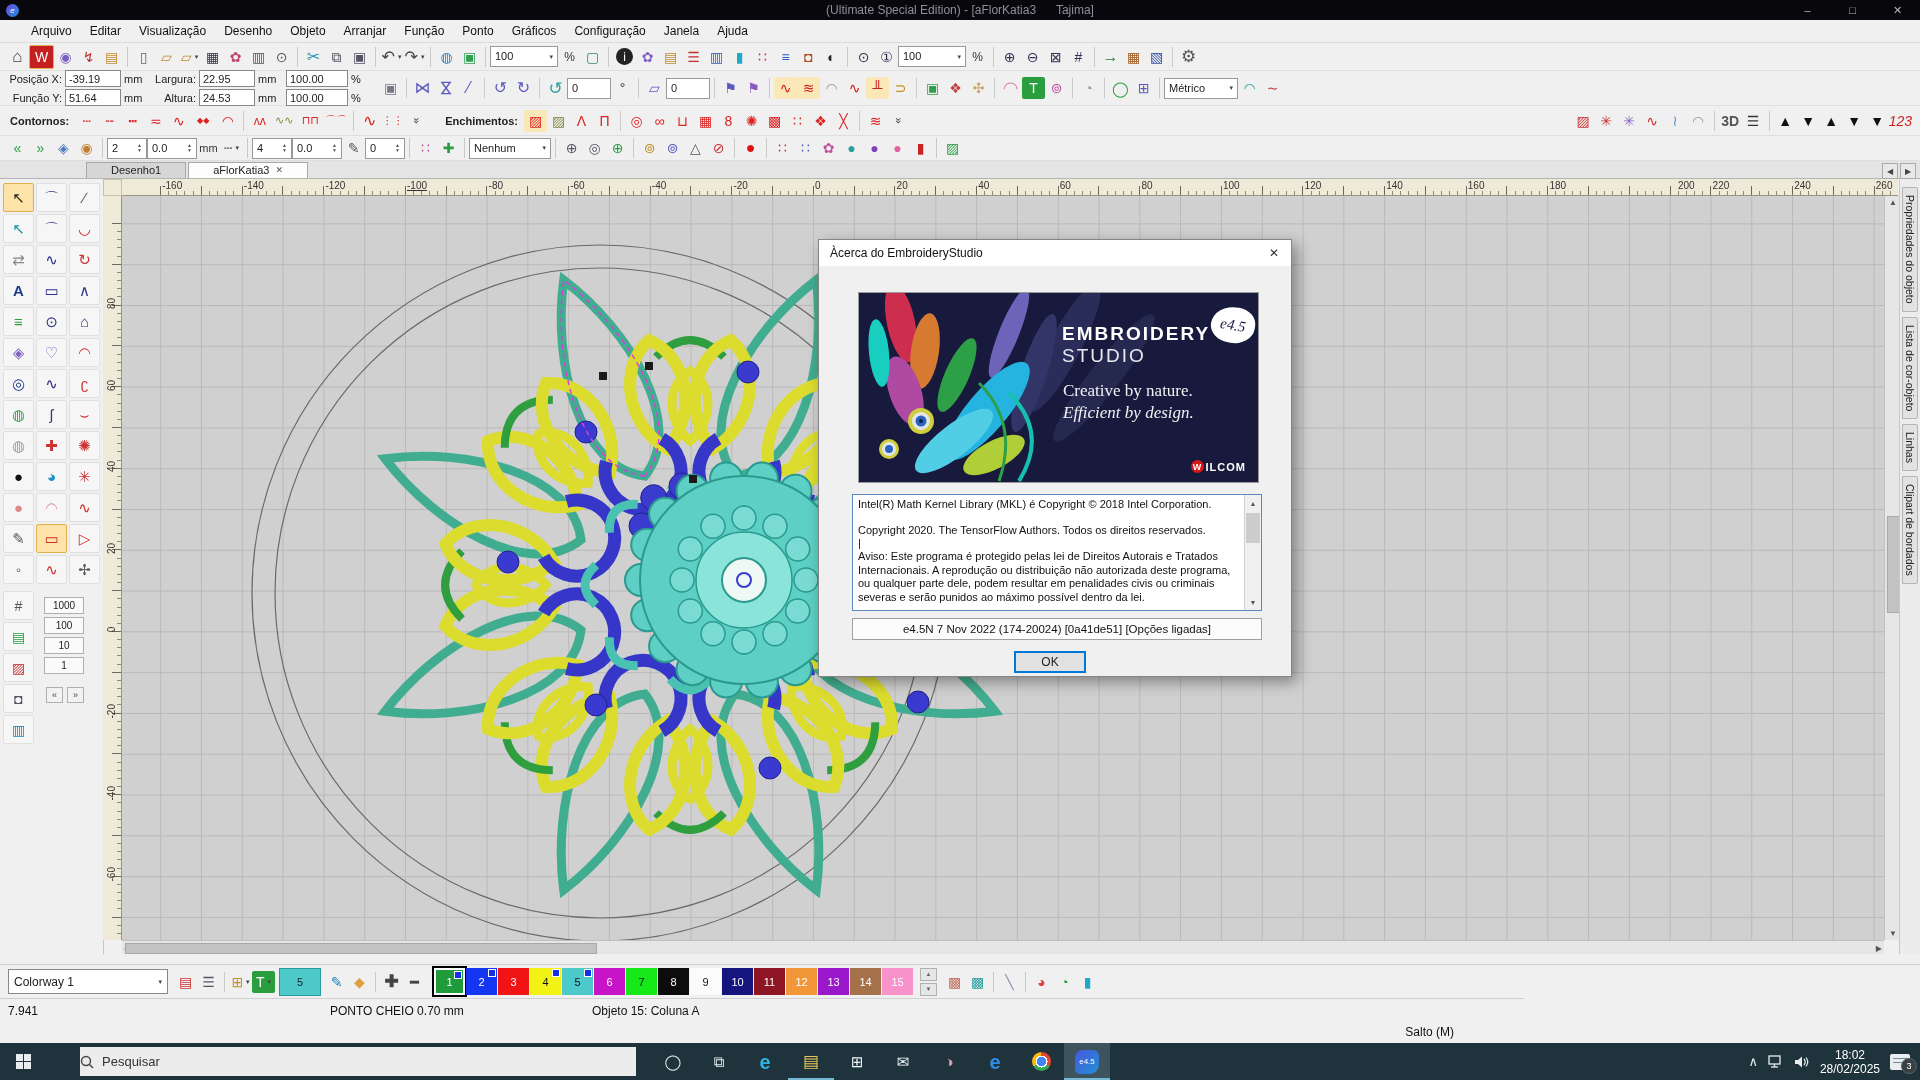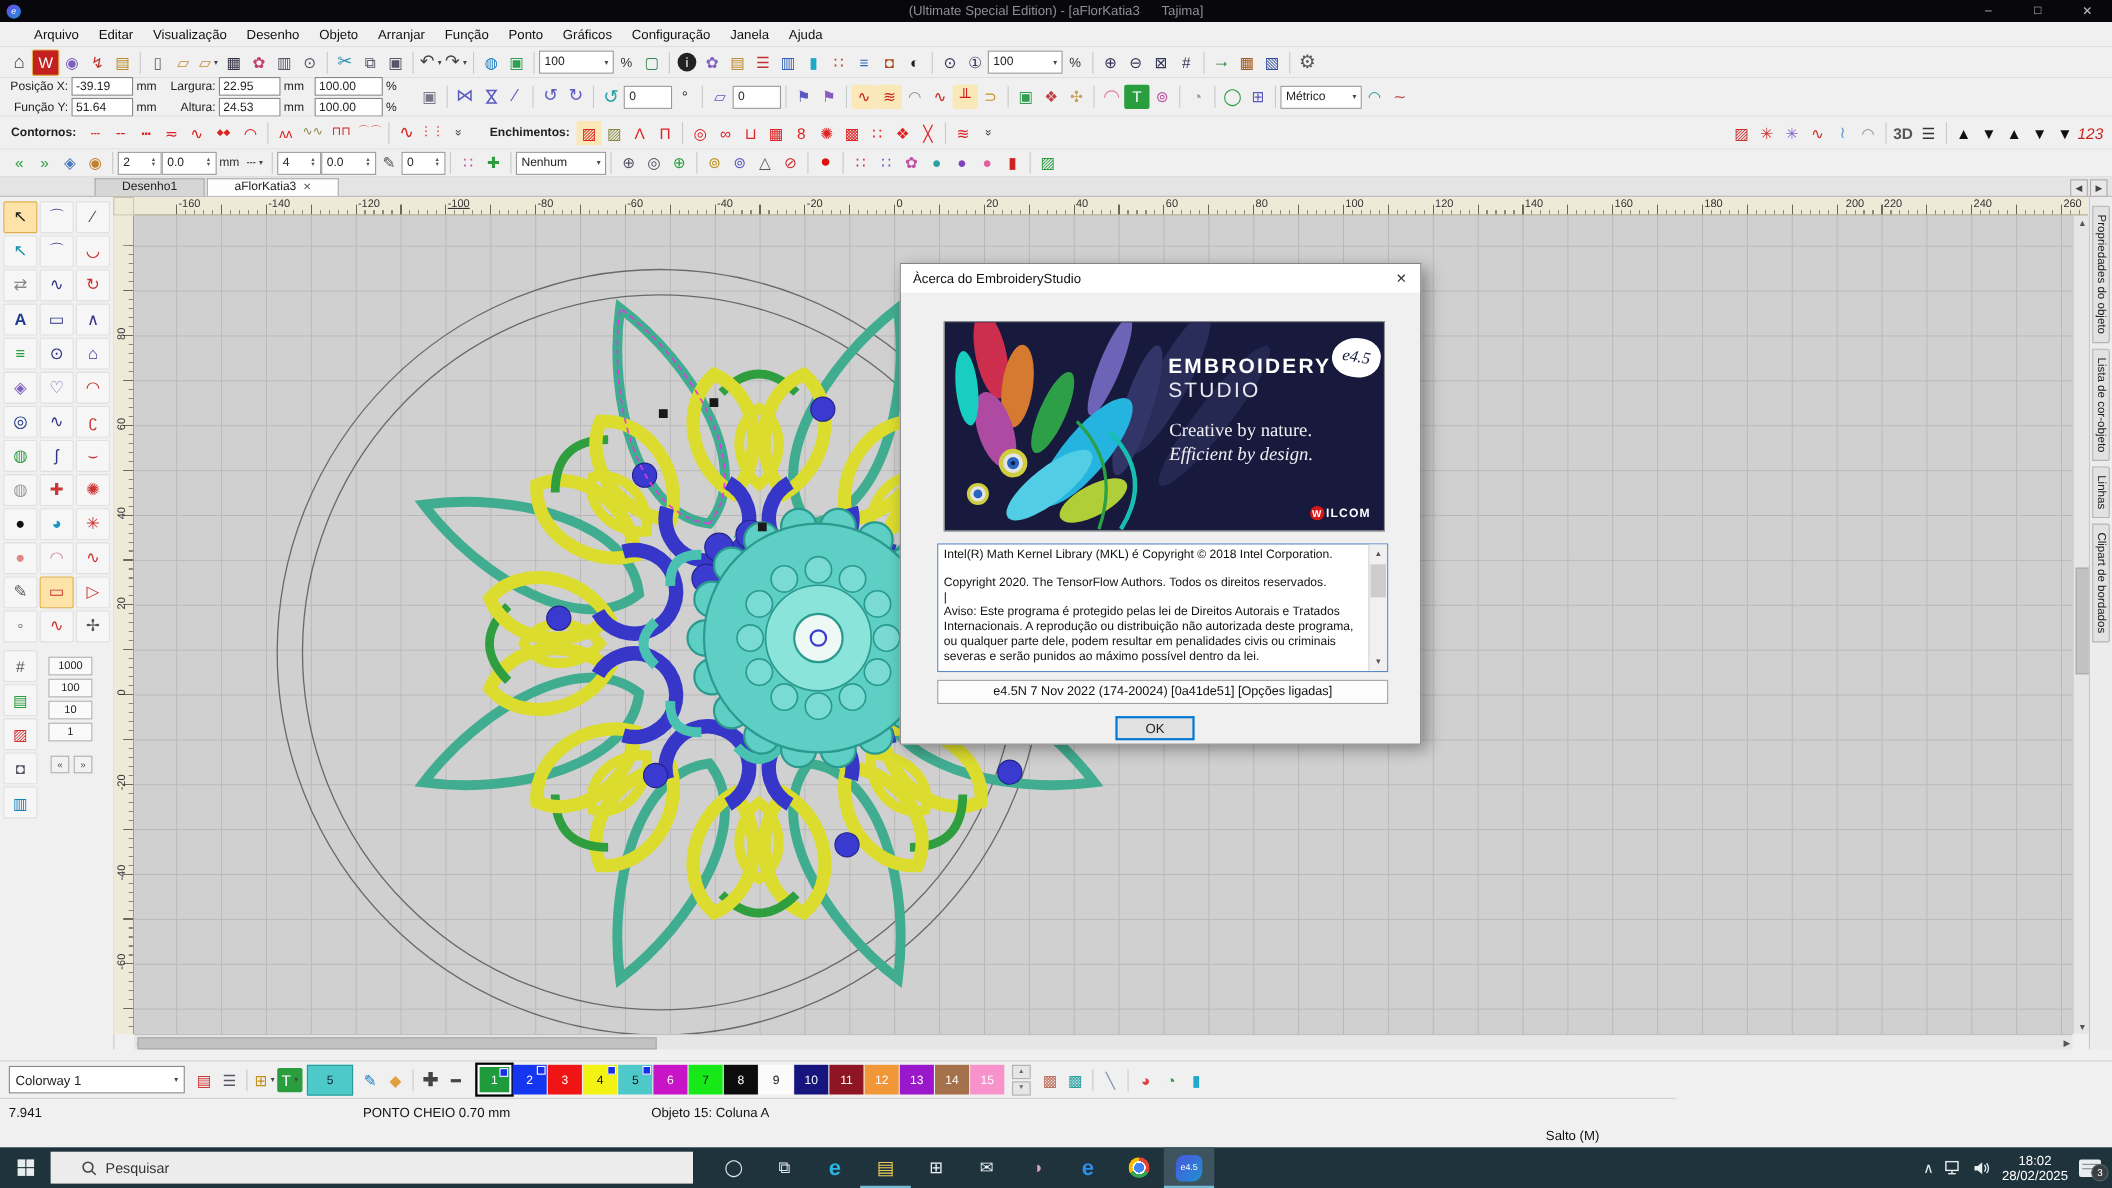--- a/index.html
+++ b/index.html
@@ -127,21 +127,21 @@
   #statusbar{left:0;top:998px;width:1524px;height:45px;background:#f0f0f0;border-top:1px solid #d0d0d0;font-size:12px;color:#111;}
   #st-left{position:absolute;left:8px;top:5px;}
   #st-stitch{position:absolute;left:330px;top:5px;}
   #st-object{position:absolute;left:592px;top:5px;}
   #st-mode{position:absolute;right:70px;top:26px;}
   
   #taskbar{left:0;top:1043px;width:1920px;height:37px;background:#1f333c;display:flex;align-items:center;}
   #startbtn{width:46px;height:37px;display:flex;align-items:center;justify-content:center;flex:none;}
   #startbtn .sq{display:grid;grid-template-columns:7px 7px;grid-template-rows:7px 7px;gap:1px;}
   #startbtn .sq i{background:#e8eef0;}
-  #searchbox{width:556px;height:29px;background:#ececec;display:flex;align-items:center;gap:8px;padding-left:28px;flex:none;font-size:13px;color:#333;}
+  #searchbox{width:556px;height:29px;background:#ececec;display:flex;align-items:center;gap:8px;padding-left:0;flex:none;font-size:13px;color:#333;margin-left:34px;}
   #searchbox svg{flex:none;}
   .tba{display:flex;height:37px;align-items:center;}
   .tba .tbi{width:46px;height:37px;border-radius:0;}
   .tba .tbi.active{box-shadow:inset 0 -2px 0 #76b9d6;}
   .tba .tbi.active-bg{background:#3d545e;}
   .chrome .gly{width:19px;height:19px;border-radius:50%;
     background:radial-gradient(circle at 50% 50%,#4285f4 0 4.5px,#fff 4.5px 6px,transparent 6px),
     conic-gradient(#ea4335 0 120deg,#34a853 120deg 240deg,#fbbc05 240deg 360deg);}
   .eschip .gly{background:linear-gradient(135deg,#4858e0,#2090d0);width:24px;height:24px;border-radius:8px 6px 9px 5px;color:#fff!important;}
   #tray{margin-left:auto;display:flex;align-items:center;gap:10px;padding-right:10px;color:#e8eef0;}

